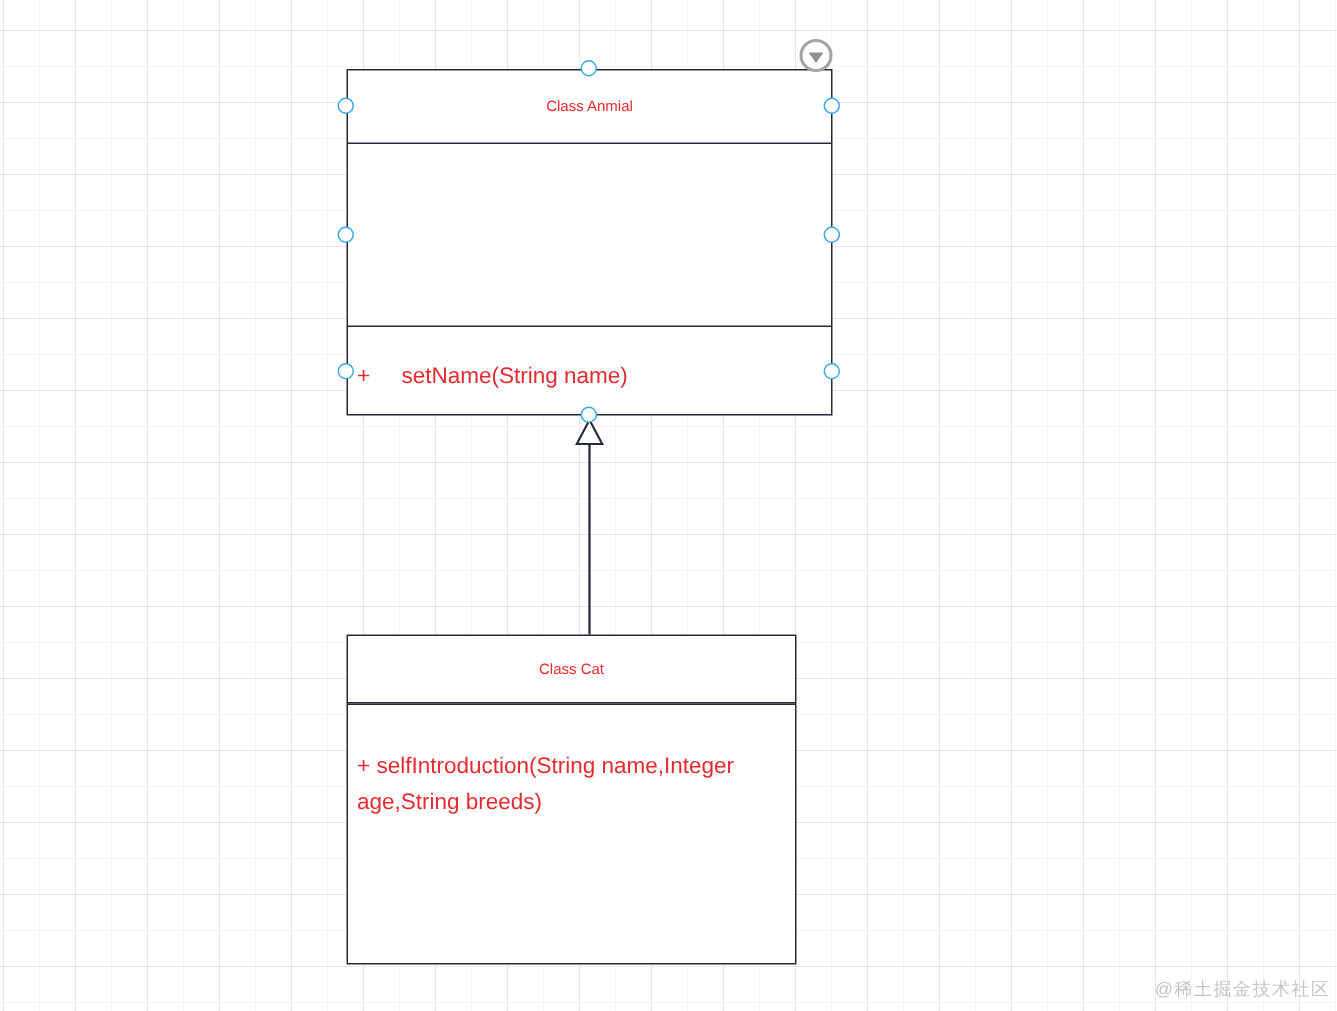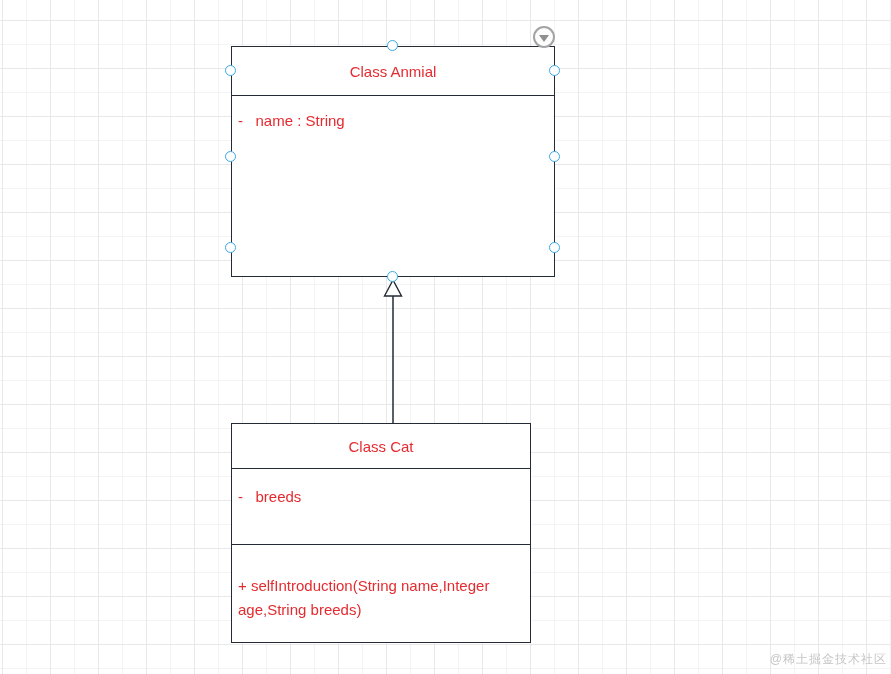--- a/index.html
+++ b/index.html
@@ -35,21 +35,21 @@
     box-sizing: border-box;
     color: #e52b30;
     font-size: 15px;
   }
   .uml-title {
     display: flex;
     align-items: center;
     justify-content: center;
     box-sizing: border-box;
     border-bottom: 1px solid #252b35;
-    font-size: 15px;
+    font-size: 10px;
   }
   .uml-section {
     box-sizing: border-box;
   }
   .uml-section.with-divider {
     border-top: 1px solid #252b35;
   }
   .member-row {
     white-space: pre-wrap;
     line-height: 24px;
@@ -134,29 +134,28 @@
 <div class="canvas">
 
   <svg id="connector-layer" viewBox="0 0 891 674" xmlns="http://www.w3.org/2000/svg">
     <line x1="393" y1="296" x2="393" y2="423" stroke="#252b35" stroke-width="1.5"></line>
     <polygon points="393,280 384.5,296 401.5,296" fill="#ffffff" stroke="#252b35" stroke-width="1.4"></polygon>
   </svg>
 
   <div class="uml-class" id="class-anmial">
     <div class="uml-title">Class Anmial</div>
     <div class="uml-section attrs">
-      <div class="member-row">-   name : String</div>
+    </div>
+    <div class="uml-section methods with-divider">
+      <div class="member-row">+     setName(String name)</div>
     </div>
   </div>
 
   <div class="uml-class" id="class-cat">
     <div class="uml-title">Class Cat</div>
-    <div class="uml-section attrs">
-      <div class="member-row">-   breeds</div>
-    </div>
     <div class="uml-section methods with-divider">
       <div class="member-row">+ selfIntroduction(String name,Integer age,String breeds)</div>
     </div>
   </div>
 
   <div class="handle" style="left:393px; top:46px;"></div>
   <div class="handle" style="left:231px; top:71px;"></div>
   <div class="handle" style="left:555px; top:71px;"></div>
   <div class="handle" style="left:231px; top:157px;"></div>
   <div class="handle" style="left:555px; top:157px;"></div>

